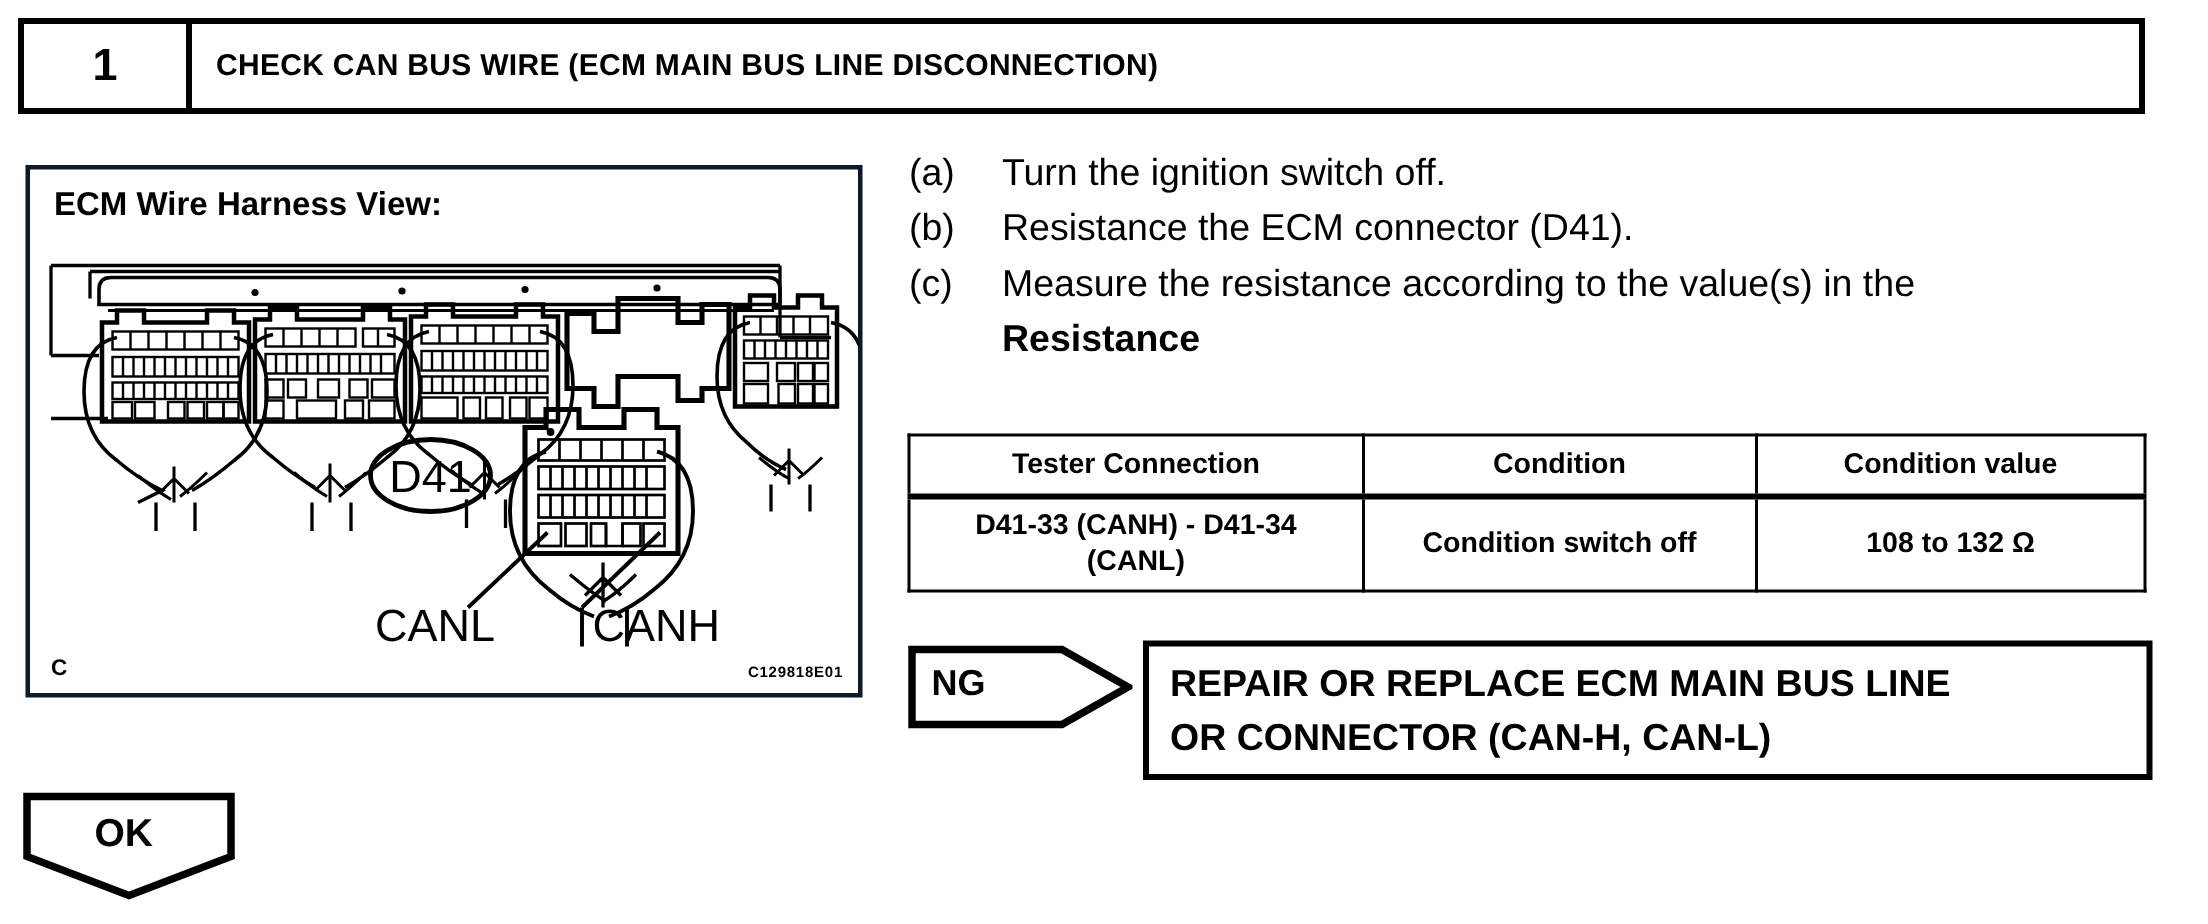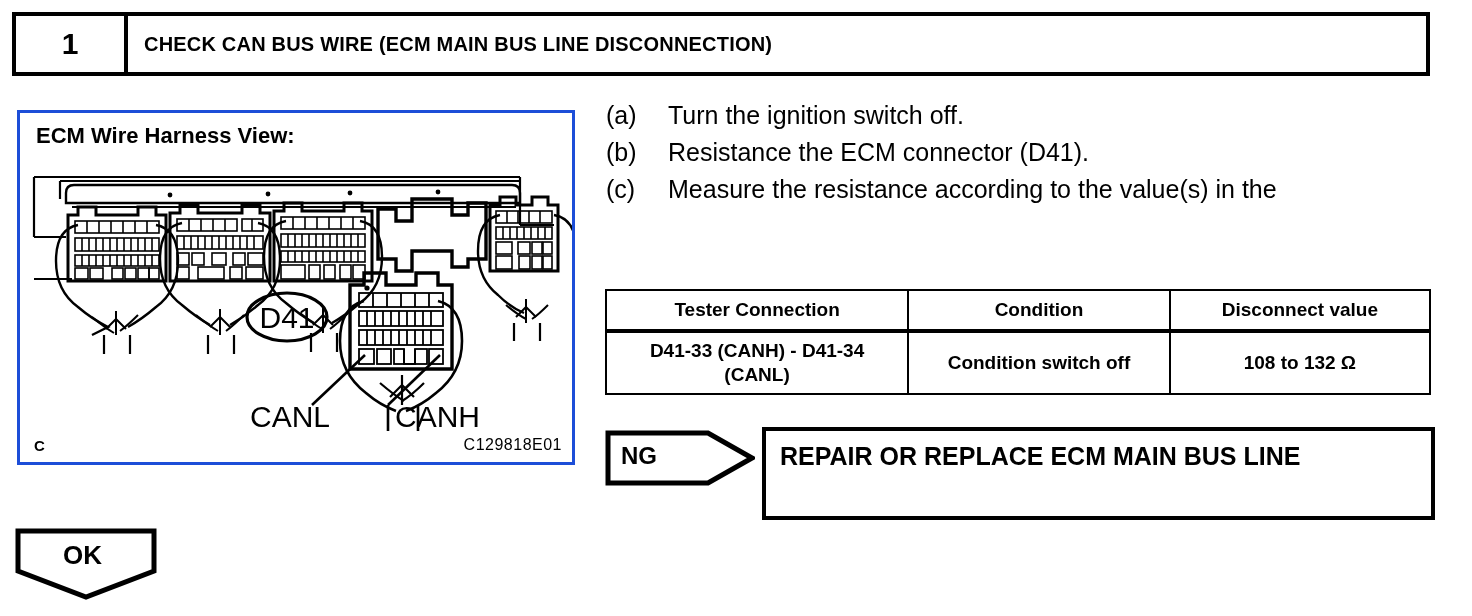--- a/index.html
+++ b/index.html
@@ -49,43 +49,43 @@
   }
 
   
   #figure-panel {
     position: absolute;
     left: 17px;
     top: 110px;
     width: 558px;
     height: 355px;
     box-sizing: border-box;
-    border: 3px solid #1d4ed8;
+    border: 3px solid #0f172a;
     background: #fff;
   }
   #figure-caption {
     position: absolute;
     left: 16px;
     top: 10px;
     font-size: 22px;
     font-weight: bold;
   }
   #figure-corner-mark {
     position: absolute;
     left: 14px;
     bottom: 8px;
     font-size: 15px;
     font-weight: bold;
   }
   #figure-code {
     position: absolute;
     right: 10px;
     bottom: 8px;
-    font-size: 16px;
-    font-weight: normal;
+    font-size: 10px;
+    font-weight: bold;
     font-family: "Liberation Sans", sans-serif;
     letter-spacing: 0.5px;
   }
   #ecm-drawing {
     position: absolute;
     left: 0;
     top: 46px;
     width: 552px;
     height: 290px;
   }
@@ -363,28 +363,29 @@
     <span class="proc-text">Turn the ignition switch off.</span>
   </div>
   <div class="proc-row">
     <span class="proc-marker">(b)</span>
     <span class="proc-text">Resistance the ECM connector (D41).</span>
   </div>
   <div class="proc-row">
     <span class="proc-marker">(c)</span>
     <span class="proc-text">Measure the resistance according to the value(s) in the</span>
   </div>
+  <div class="proc-bold">Resistance</div>
 </div>
 
 <table id="resistance-table">
   <thead>
     <tr>
       <th class="col-tester">Tester Connection</th>
       <th class="col-condition">Condition</th>
-      <th class="col-spec">Disconnect value</th>
+      <th class="col-spec">Condition value</th>
     </tr>
   </thead>
   <tbody>
     <tr>
       <td>
         <div>D41-33 (CANH) - D41-34</div>
         <div>(CANL)</div>
       </td>
       <td>Condition switch off</td>
       <td>108 to 132 Ω</td>
@@ -395,20 +396,21 @@
 <div id="ng-badge">
   <svg width="150" height="56" viewBox="0 0 150 56">
     <path d="M3 3 L103 3 L147 28 L103 53 L3 53 Z" fill="#fff" stroke="#000" stroke-width="5" stroke-linejoin="miter"></path>
   </svg>
   <div id="ng-label">NG</div>
 </div>
 
 <div id="ng-result-box">
   <div id="ng-result-text">
     <div>REPAIR OR REPLACE ECM MAIN BUS LINE</div>
+    <div>OR CONNECTOR (CAN-H, CAN-L)</div>
   </div>
 </div>
 
 <div id="ok-badge">
   <svg width="150" height="72" viewBox="0 0 150 72">
     <path d="M3 3 L139 3 L139 43 L71 69 L3 43 Z" fill="#fff" stroke="#000" stroke-width="5" stroke-linejoin="miter"></path>
   </svg>
   <div id="ok-label">OK</div>
 </div>
 

